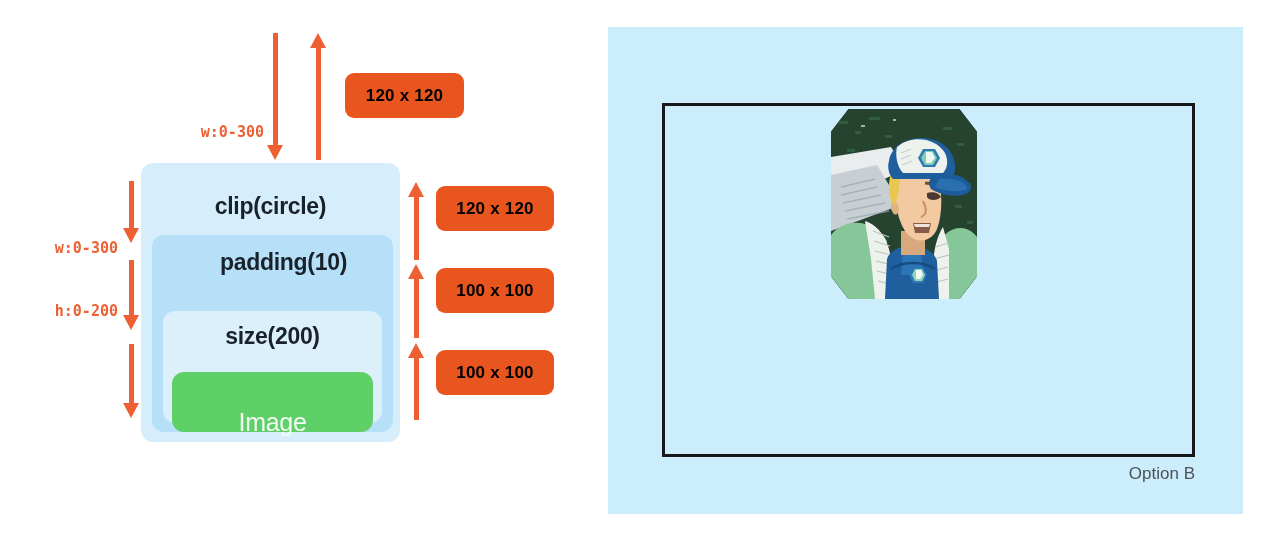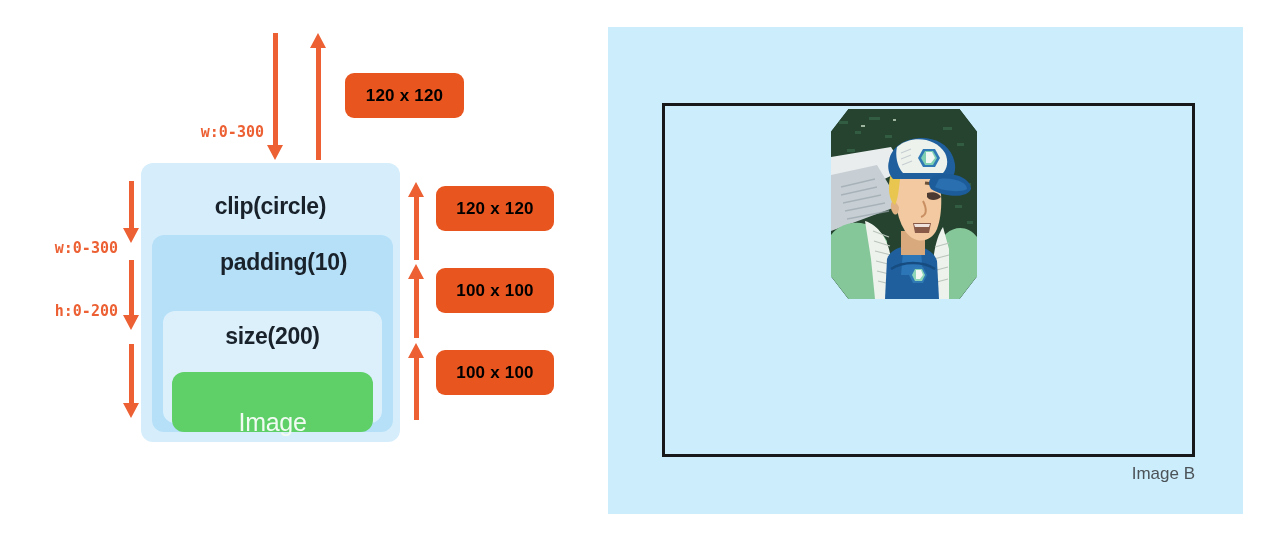--- a/index.html
+++ b/index.html
@@ -288,14 +288,14 @@
 
       <path d="M92 40 L104 40 L109 49 L104 58 L92 58 L87 49 Z" fill="#2f79b5"></path>
       <path d="M94 42 L102 42 L106 49 L102 56 L94 56 L90 49 Z" fill="#7fcfb2"></path>
       <path d="M95 43 L101 43 L104 49 L100 54 L95 54 Z" fill="#eef7f2"></path>
 
       <path d="M106 66 C124 62, 140 70, 140 80 C136 90, 112 88, 100 80 C96 74, 98 68, 106 66 Z" fill="#1d5c9a"></path>
       <path d="M108 70 C124 68, 136 74, 136 80 C130 84, 112 82, 104 78 Z" fill="#2a6fb0"></path>
     </svg>
   </div>
 
-  <div id="option-caption">Image B</div>
+  <div id="option-caption">Option B</div>
 </div>
 
 </body></html>

